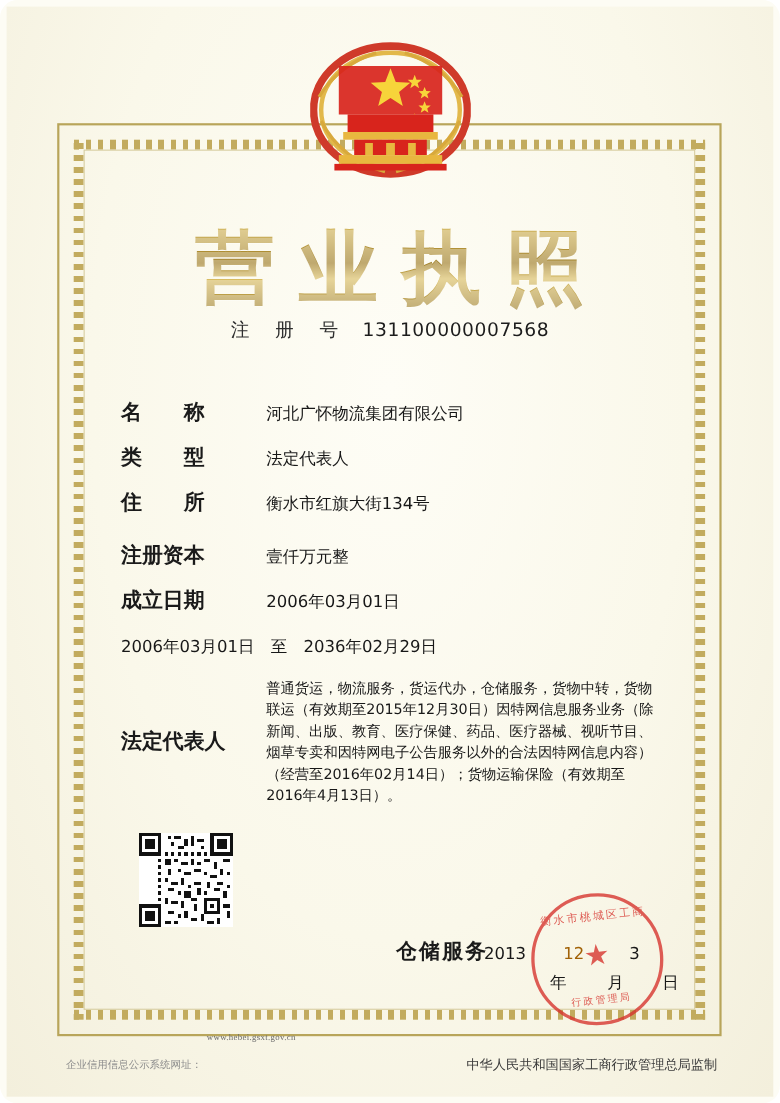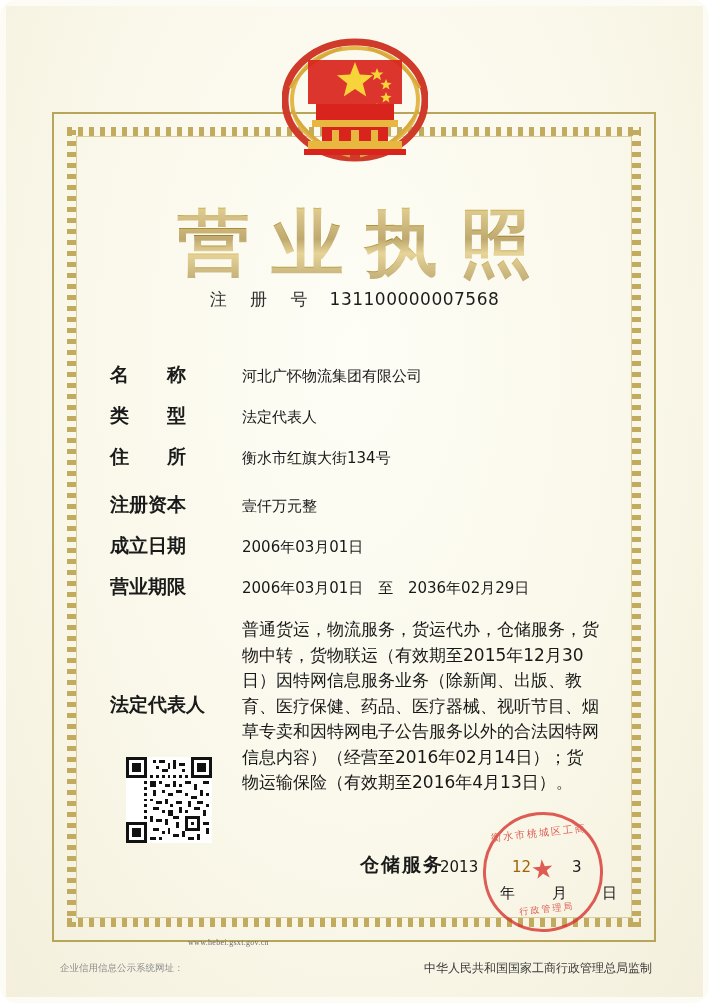--- a/index.html
+++ b/index.html
@@ -151,21 +151,21 @@
   }
   .f-value {
     flex: 1;
     font-family: "DejaVu Sans", sans-serif;
     font-size: 15px;
     color: #181818;
     line-height: 1.5;
     padding-top: 3px;
   }
   .f-value.small {
-    font-size: 17px;
+    font-size: 13px;
     line-height: 1.5;
     letter-spacing: 0px;
     padding-top: 2px;
   }
   .date-to {
     display: inline-block;
     margin: 0 10px;
   }
 
   
@@ -384,21 +384,20 @@
       <div class="f-label">注册资本</div>
       <div class="f-value">壹仟万元整</div>
     </div>
 
     <div class="row">
       <div class="f-label">成立日期</div>
       <div class="f-value">2006年03月01日</div>
     </div>
 
     <div class="row">
-      <div class="f-label">营业期限</div>
       <div class="f-value">
         <span>2006年03月01日</span>
         <span class="date-to">至</span>
         <span>2036年02月29日</span>
       </div>
     </div>
 
     <div class="row">
       <div class="f-label">法定代表人</div>
       <div class="f-value small">普通货运，物流服务，货运代办，仓储服务，货物中转，货物联运（有效期至2015年12月30日）因特网信息服务业务（除新闻、出版、教育、医疗保健、药品、医疗器械、视听节目、烟草专卖和因特网电子公告服务以外的合法因特网信息内容）（经营至2016年02月14日）；货物运输保险（有效期至2016年4月13日）。</div>

